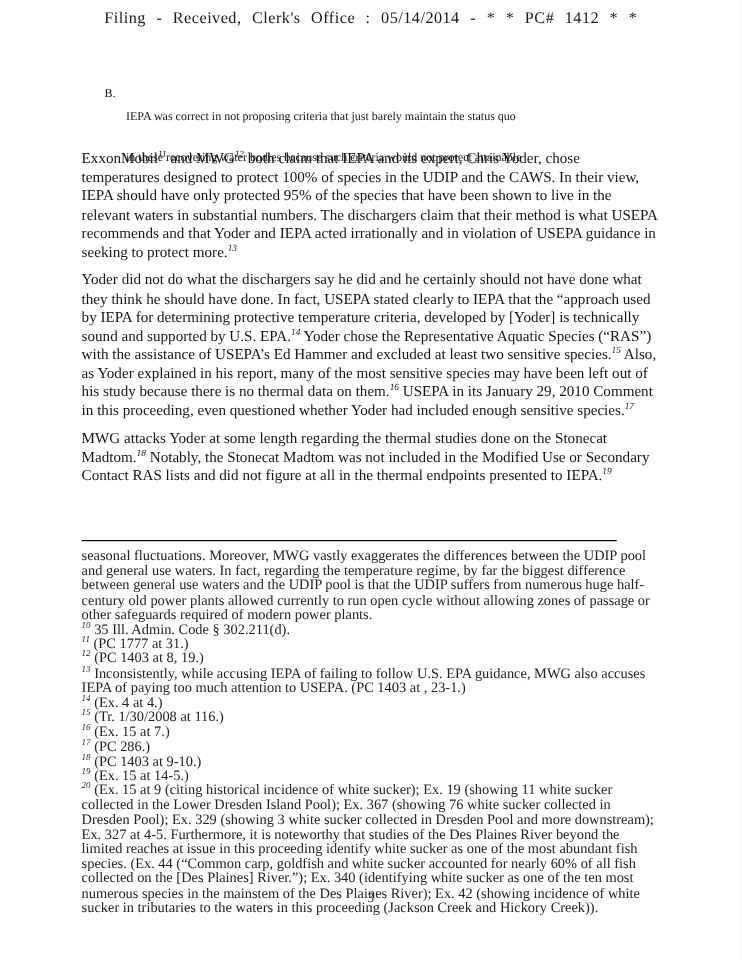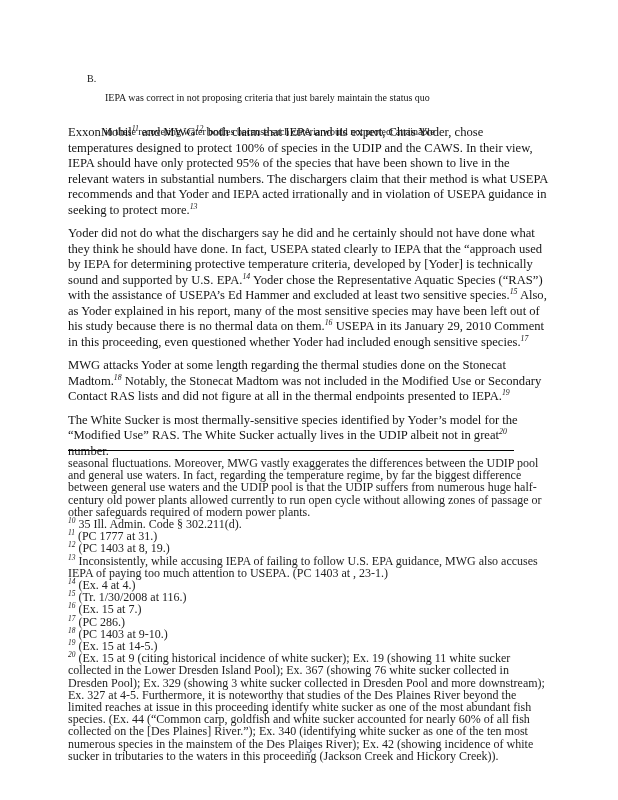--- a/index.html
+++ b/index.html
@@ -81,34 +81,34 @@
     right: 0;
     text-align: center;
     font-size: 11.5px;
   }
 </style>
 </head>
 <body>
 
 <div class="page">
 
+  <div class="header-stamp">Filing - Received,  Clerk's  Office : 05/14/2014   - * * PC#  1412 * *</div>
 
   <div class="section-b">
     <span class="sec-label">B.</span>
     <div>
         <div class="sec-line">IEPA was correct in not proposing criteria that just barely maintain the status quo</div>
         <div class="sec-line">in these recovering water bodies because such criteria would not protect attainable</div>
       </div>
   </div>
 
   <div class="body-text">
       <p>ExxonMobil<sup>11</sup> and MWG<sup>12</sup> both claim that IEPA and its expert, Chris Yoder, chose temperatures designed to protect 100% of species in the UDIP and the CAWS.  In their view, IEPA should have only protected 95% of the species that have been shown to live in the relevant waters in substantial numbers. The dischargers claim that their method is what USEPA recommends and that Yoder and IEPA acted irrationally and in violation of USEPA guidance in seeking to protect more.<sup>13</sup></p>
       <p>Yoder did not do what the dischargers say he did and he certainly should not have done what they think he should have done. In fact, USEPA stated clearly to IEPA that the “approach used by IEPA for determining protective temperature criteria, developed by [Yoder] is technically sound and supported by U.S. EPA.<sup>14</sup> Yoder chose the Representative Aquatic Species (“RAS”) with the assistance of USEPA’s Ed Hammer and excluded at least two sensitive species.<sup>15</sup> Also, as Yoder explained in his report, many of the most sensitive species may have been left out of his study because there is no thermal data on them.<sup>16</sup> USEPA in its January 29, 2010 Comment in this proceeding, even questioned whether Yoder had included enough sensitive species.<sup>17</sup></p>
       <p>MWG attacks Yoder at some length regarding the thermal studies done on the Stonecat Madtom.<sup>18</sup> Notably, the Stonecat Madtom was not included in the Modified Use or Secondary Contact RAS lists and did not figure at all in the thermal endpoints presented to IEPA.<sup>19</sup></p>
-      <p>The White Sucker is most thermally-sensitive species identified by Yoder’s model for the “Modified Use” RAS.  The White Sucker actually lives in the UDIP albeit not in great<sup>20</sup> number.</p>
     </div>
 
   <div class="footnote-rule"></div>
 
   <div class="footnotes">
     <div class="fn-cont">seasonal fluctuations. Moreover, MWG vastly exaggerates the differences between the UDIP pool and general use waters. In fact, regarding the temperature regime, by far the biggest difference between general use waters and the UDIP pool is that the UDIP suffers from numerous huge half-century old power plants allowed currently to run open cycle without allowing zones of passage or other safeguards required of modern power plants.</div>
     <div>
         <div class="fn"><sup>10</sup> <span>35 Ill. Admin. Code § 302.211(d).</span></div>
         <div class="fn"><sup>11</sup> <span>(PC 1777 at 31.)</span></div>
         <div class="fn"><sup>12</sup> <span>(PC 1403 at 8, 19.)</span></div>

